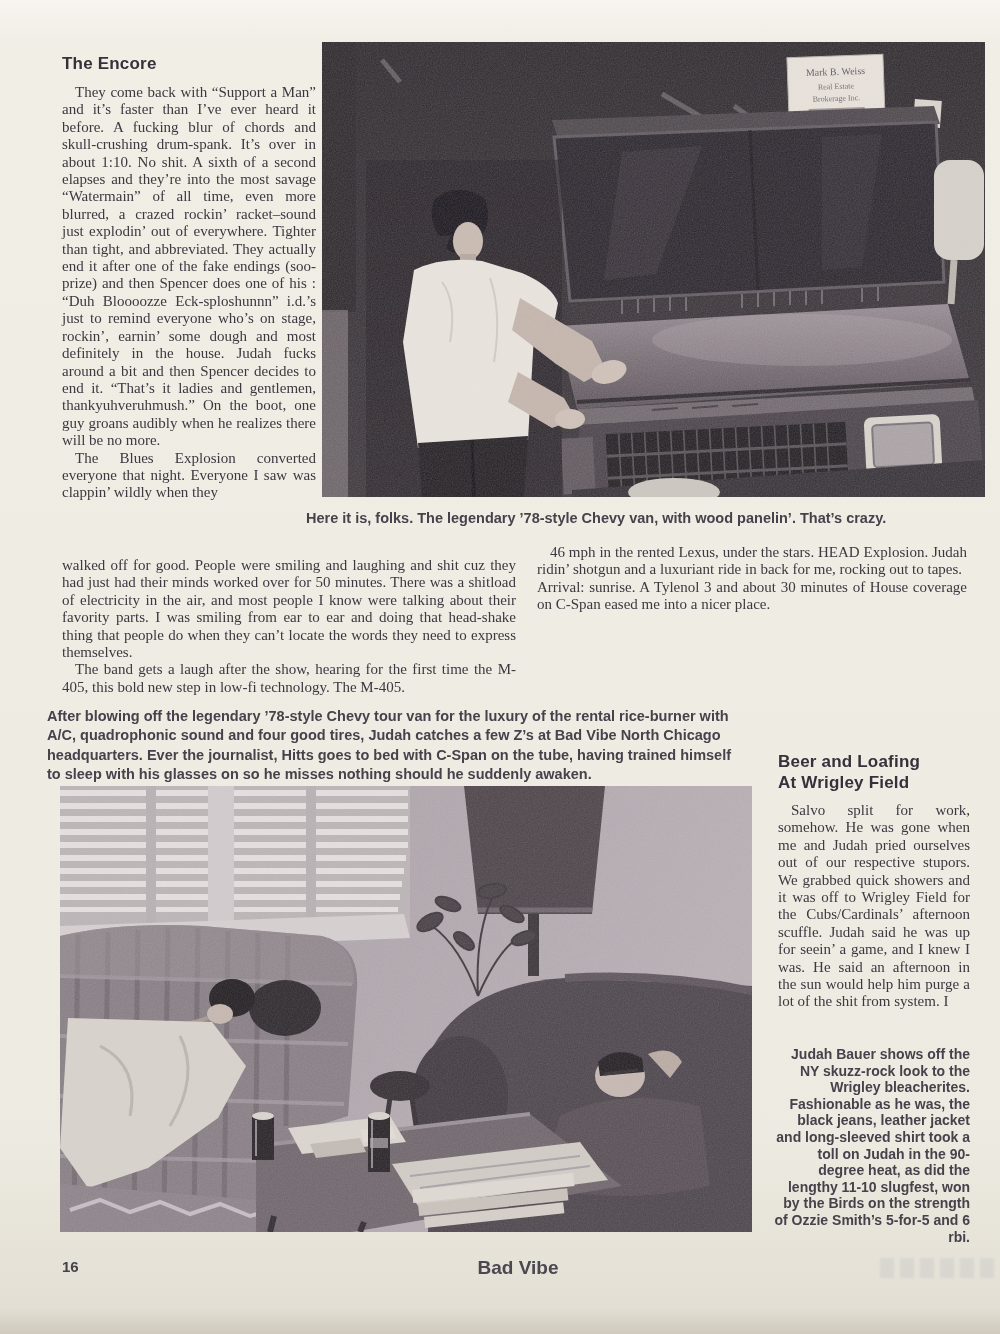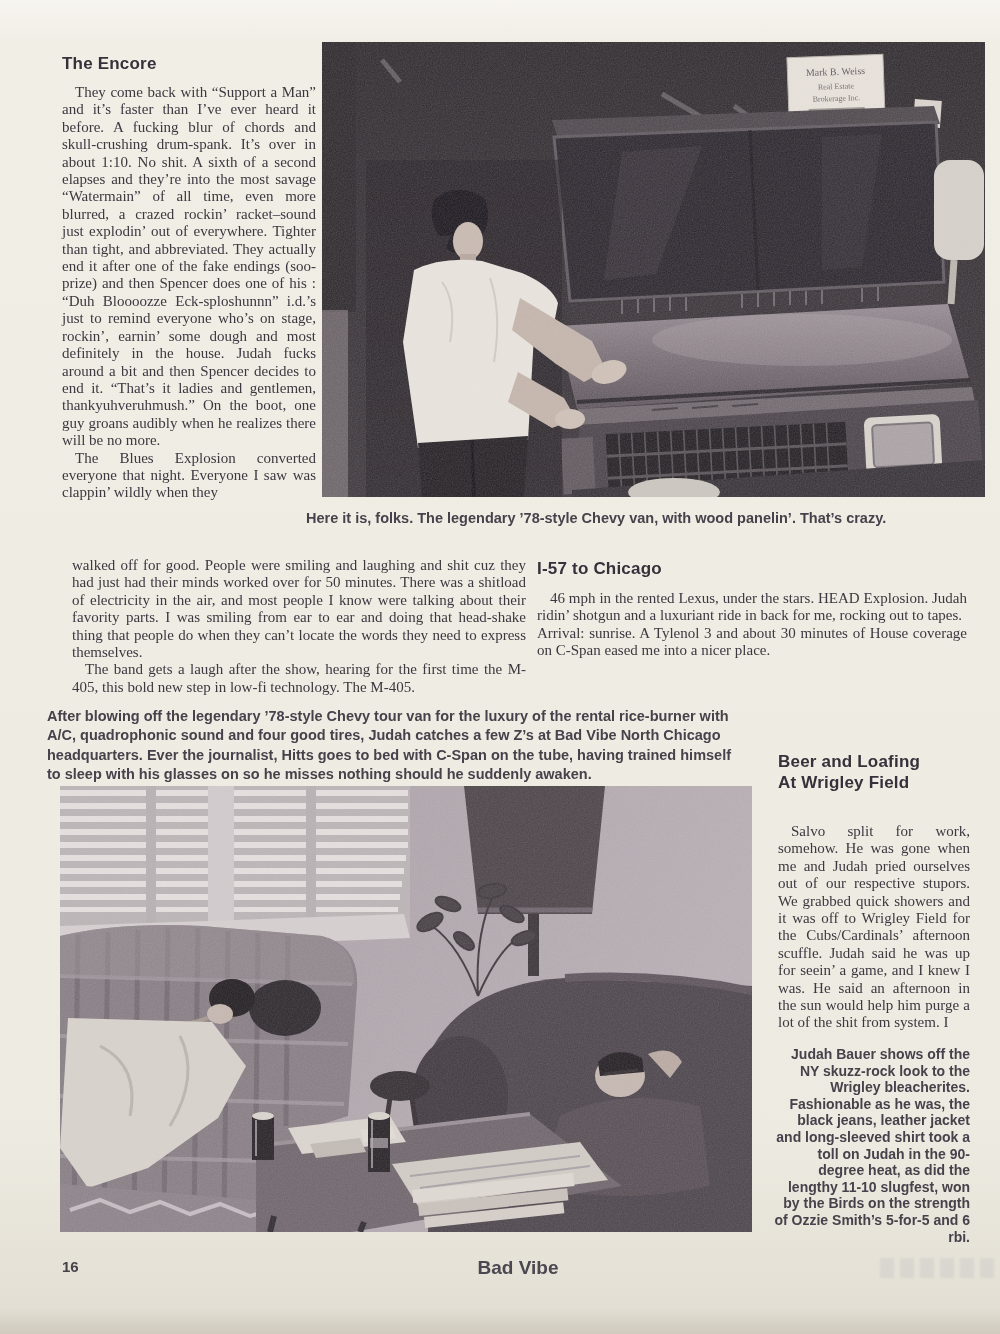--- a/index.html
+++ b/index.html
@@ -12,30 +12,30 @@
   .bp{margin:0;font-size:15px;line-height:17.4px;text-align:justify;color:#3b3840;}
   .ind{text-indent:13px;}
   .noj{text-align:left;}
   h1,h2{margin:0;font-family:"Liberation Sans",sans-serif;font-weight:bold;color:#34313a;letter-spacing:.2px;}
   .h-main{font-size:17px;}
   .cap{font-family:"Liberation Sans",sans-serif;font-weight:bold;color:#46424b;}
   .cap-van{left:306px;top:509px;width:645px;font-size:14.5px;line-height:19px;}
   .cap-after{left:47px;top:707px;width:694px;font-size:14.5px;line-height:19.3px;text-align:left;}
   .cap-judah{left:772px;top:1046px;width:198px;font-size:14px;line-height:16.6px;text-align:right;}
   .narrow-col{left:62px;top:84px;width:254px;}
-  .wide-col{left:72px;top:557px;width:454px;}
+  .wide-col{left:62px;top:557px;width:454px;}
   .photo{margin:0;padding:0;display:block;}
   .photo svg{display:block;}
   .photo-van{left:322px;top:42px;width:663px;height:455px;}
   .photo-nap{left:60px;top:786px;width:692px;height:446px;}
   .rcol-top{left:537px;top:544px;width:430px;}
   .rcol-top h2{margin:15px 0 11px 0;font-size:17px;}
   .rcol-mid{left:778px;top:751px;width:192px;}
   .h-wrig span{display:block;font-size:17px;line-height:21px;}
-  .rcol-mid .bp{margin-top:30px;}
+  .rcol-mid .bp{margin-top:9px;}
   .footer-num{left:62px;top:1258px;font-family:"Liberation Sans",sans-serif;font-weight:bold;font-size:15px;color:#45424a;}
   .footer-title{left:0;top:1257px;width:1036px;text-align:center;font-family:"Liberation Sans",sans-serif;font-weight:bold;font-size:19px;color:#4a4750;}
   .bleed{left:880px;top:1258px;width:120px;height:20px;opacity:.10;filter:blur(1px);
     background:repeating-linear-gradient(90deg,#7a7a9a 0 14px,transparent 14px 20px);}
 </style>
 </head>
 <body>
 
 <div class="page">
 
@@ -148,21 +148,20 @@
   </figure>
 
   <div class="abs cap cap-van">Here it is, folks. The legendary ’78-style Chevy van, with wood panelin’. That’s crazy.</div>
 
   <div class="abs wide-col">
     <p class="bp">walked off for good. People were smiling and laughing and shit cuz they had just had their minds worked over for 50 minutes. There was a shitload of electricity in the air, and most people I know were talking about their favority parts. I was smiling from ear to ear and doing that head-shake thing that people do when they can’t locate the words they need to express themselves.</p>
     <p class="bp ind">The band gets a laugh after the show, hearing for the first time the M-405, this bold new step in low-fi technology. The M-405.</p>
   </div>
 
   <div class="abs rcol-top">
-    <h2>I-57 to Chicago</h2>
     <p class="bp ind">46 mph in the rented Lexus, under the stars. HEAD Explosion. Judah ridin’ shotgun and a luxuriant ride in back for me, rocking out to tapes.</p>
     <p class="bp">Arrival: sunrise. A Tylenol 3 and about 30 minutes of House coverage on C-Span eased me into a nicer place.</p>
   </div>
 
   <div class="abs cap cap-after">After blowing off the legendary ’78-style Chevy tour van for the luxury of the rental rice-burner with A/C, quadrophonic sound and four good tires, Judah catches a few Z’s at Bad Vibe North Chicago headquarters. Ever the journalist, Hitts goes to bed with C-Span on the tube, having trained himself to sleep with his glasses on so he misses nothing should he suddenly awaken.</div>
 
   <figure class="abs photo photo-nap">
     <svg width="692" height="446" viewBox="0 0 692 446">
       <defs>
         <linearGradient id="p2bg" x1="0" y1="0" x2="1" y2="0.3">

